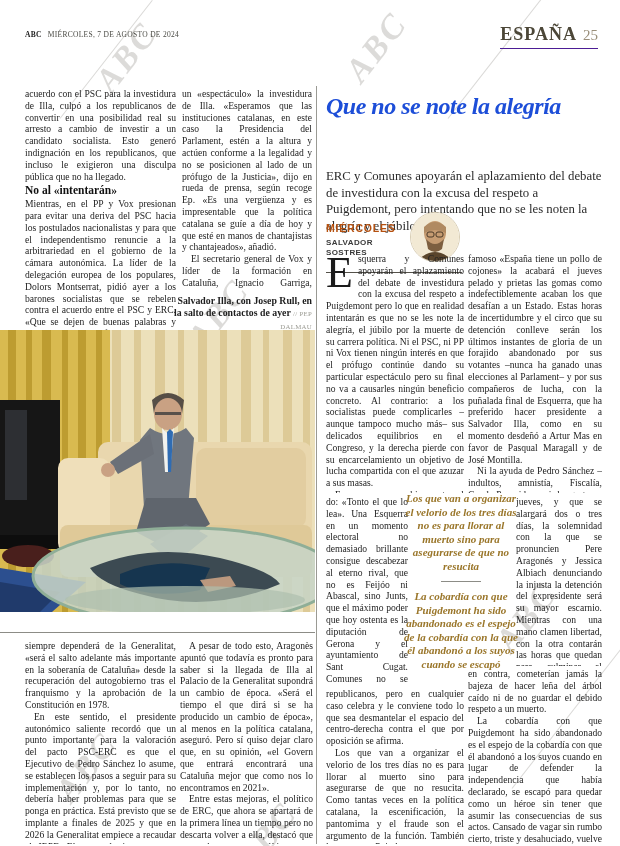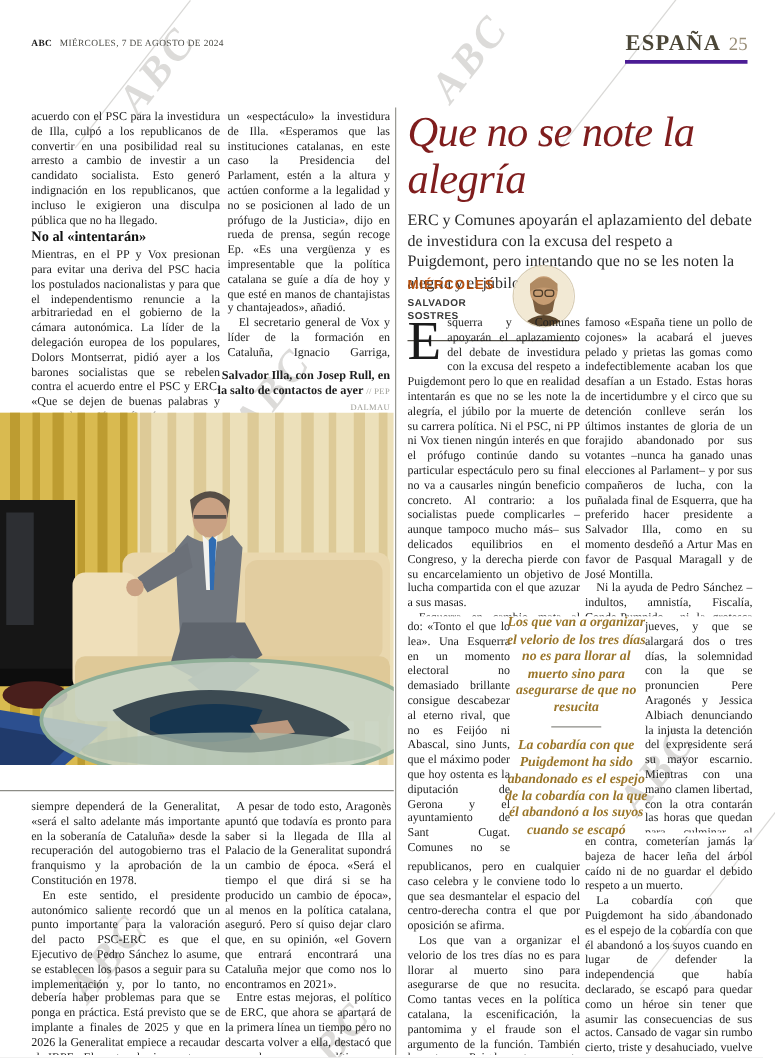--- a/index.html
+++ b/index.html
@@ -5,34 +5,34 @@
   html,body{margin:0;padding:0;background:#e8e8e8;}
   .page{position:relative;width:620px;height:846px;background:#ffffff;margin:0 auto;
         font-family:"Liberation Serif",serif;overflow:hidden;}
   .abs{position:absolute;}
   
   .hdr-left{font-size:7.5px;color:#4a4a44;letter-spacing:.3px;text-align:right;}
   .hdr-left b{color:#1c1c1c;margin-right:6px;}
   .section-wrap{text-align:right;}
   .section-name{font-size:18px;letter-spacing:1px;color:#4c4738;font-weight:bold;}
   .section-num{font-size:15px;color:#9a8f7a;margin-left:6px;font-weight:normal;}
-  .section-rule{border-bottom:3px solid #4c1d95;padding-bottom:3px;display:inline-block;}
+  .section-rule{border-bottom:1px solid #4c1d95;padding-bottom:3px;display:inline-block;}
   .kicker{font-size:11.5px;text-align:right;color:#86867e;}
   .kicker b{color:#9c7b24;}
   
   .body-text{font-size:9.6px;line-height:11.8px;text-align:justify;color:#232323;}
   .body-text p{margin:0;}
   .body-text p.ind{text-indent:9px;}
   .subhead{font-weight:bold;font-size:11.5px;margin:3px 0 1px 0;color:#111;}
   .caption{font-size:9.8px;font-weight:bold;text-align:right;color:#1d1d1d;line-height:12px;}
   .caption .credit{font-weight:normal;font-size:6.8px;color:#9b9b93;letter-spacing:.3px;}
   .vline{width:1px;background:#9a9a94;}
   .hline{height:1px;background:#8c8c86;}
   
-  .op-title{font-style:italic;font-size:34px;line-height:37px;color:#7f1d1d;letter-spacing:-.5px;}
+  .op-title{font-style:italic;font-size:24px;line-height:37px;color:#1d4ed8;letter-spacing:-.5px;font-weight:bold;}
   .standfirst{font-size:12.8px;line-height:16.5px;color:#2b2b2b;text-align:left;}
   .an-label{font-family:"Liberation Sans",sans-serif;font-weight:bold;font-size:10.5px;
             color:#b5500f;letter-spacing:.8px;}
   .an-author{font-family:"Liberation Sans",sans-serif;font-weight:bold;font-size:8px;
              color:#3a3a3a;line-height:9.5px;letter-spacing:.4px;}
   .avatar{border-radius:50%;overflow:hidden;border:1px solid #d8cdb4;}
   .dropcap{float:left;font-size:44px;line-height:36px;padding:2px 5px 0 0;color:#1b1b1b;}
   .pullquote{font-style:italic;font-weight:bold;font-size:11px;line-height:13.5px;
              color:#9a762a;text-align:center;}
   .pq-rule{width:40px;height:1px;background:#8c8c86;margin:8px auto;}

